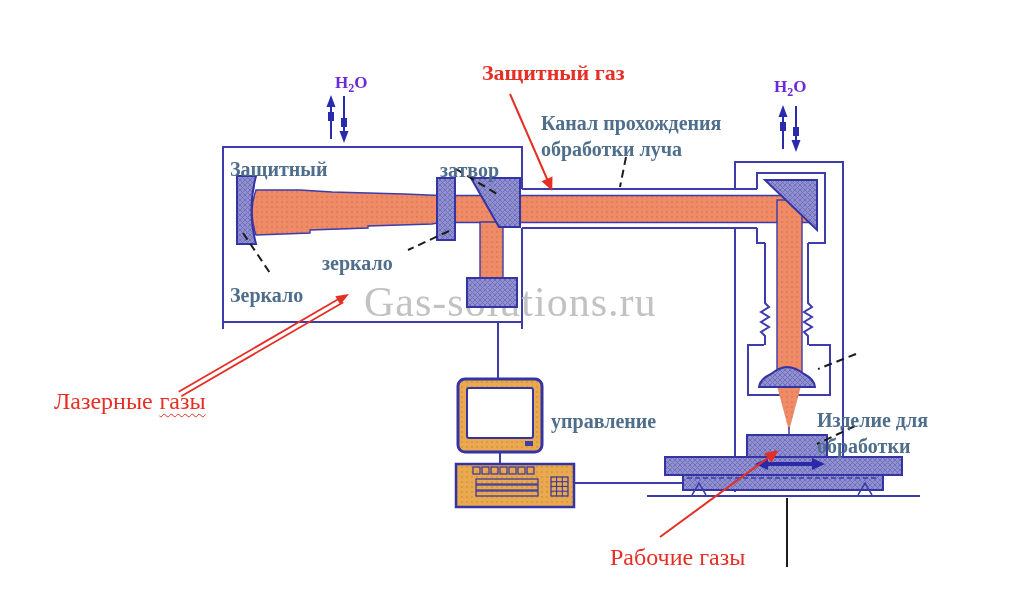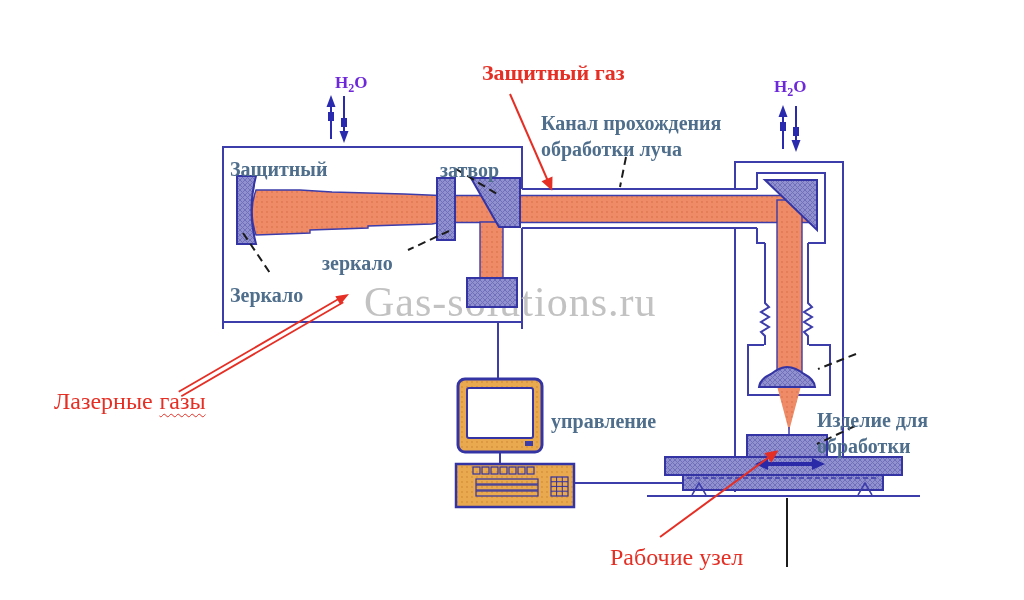--- a/index.html
+++ b/index.html
@@ -173,15 +173,15 @@
 </div>
 
 <div class="lbl" style="left:551px;top:408px;">управление</div>
 
 
 <div class="lbl" style="left:817px;top:407px;">
   <span class="line">Изделие для</span>
   <span class="line">обработки</span>
 </div>
 
-<div class="lbl red-big" style="left:610px;top:542px;">Рабочие узел</div>
+<div class="lbl red-big" style="left:610px;top:542px;">Рабочие газы</div>
 
 </div>
 
 </body></html>

